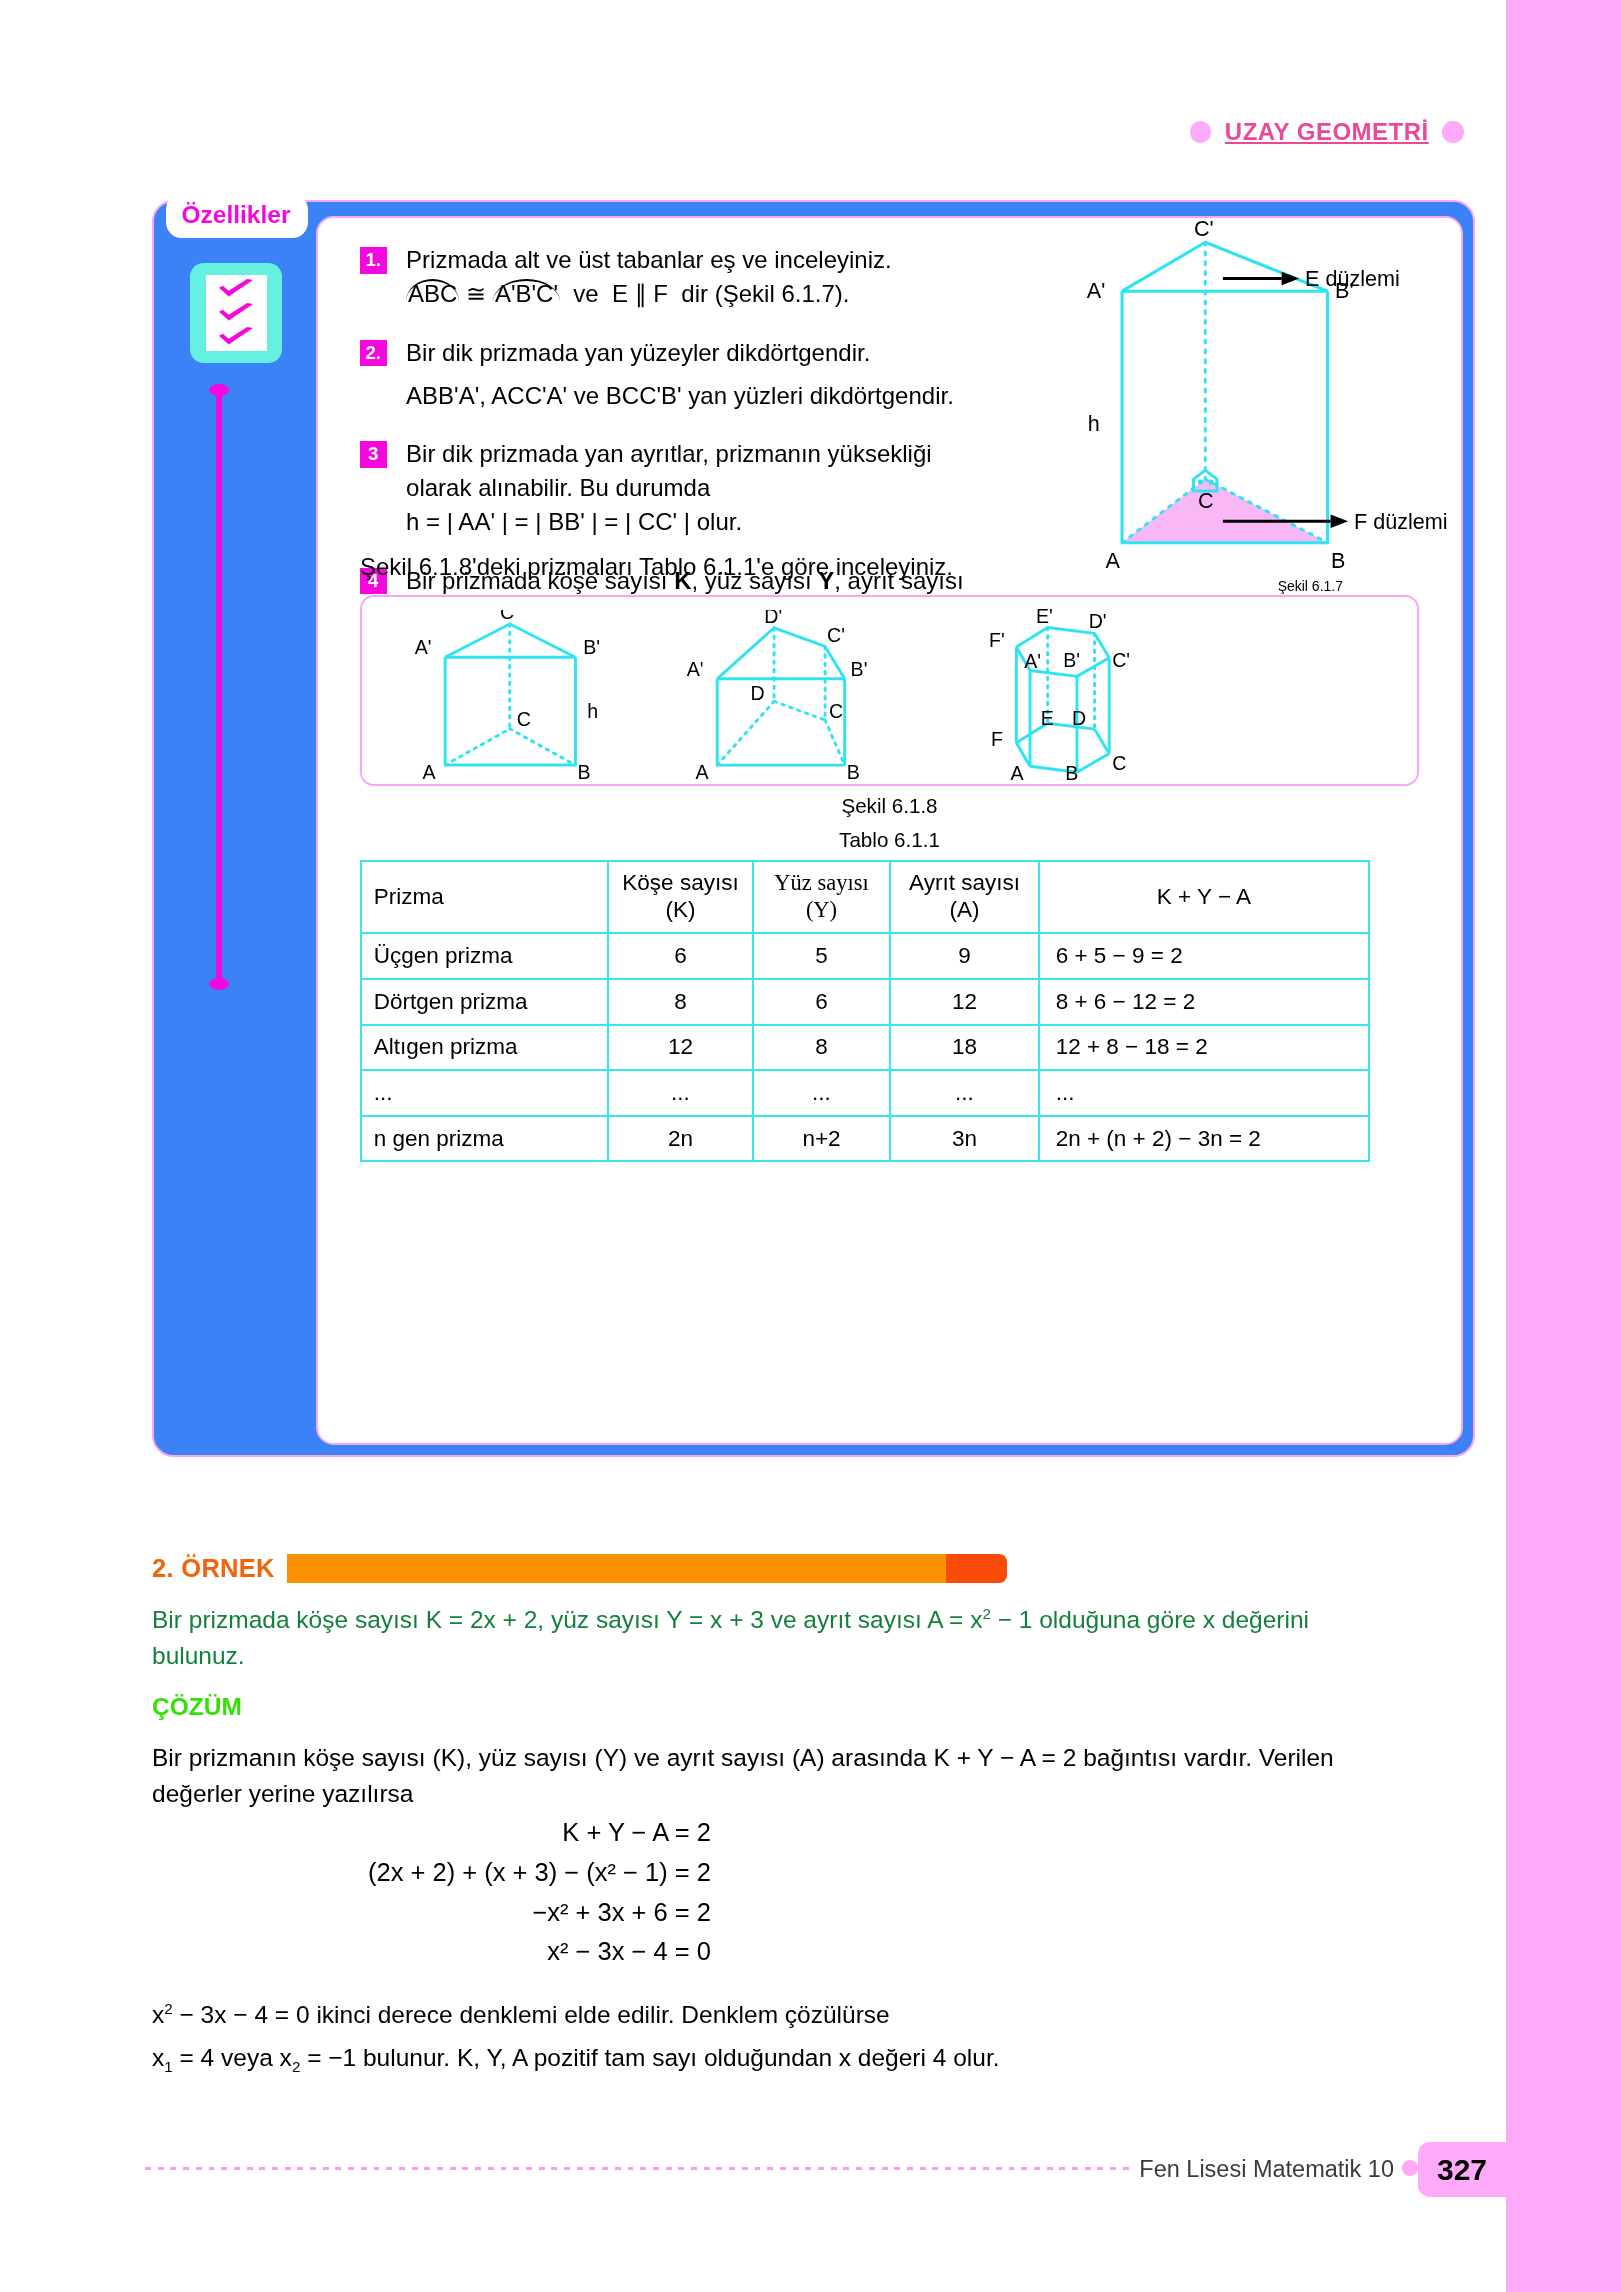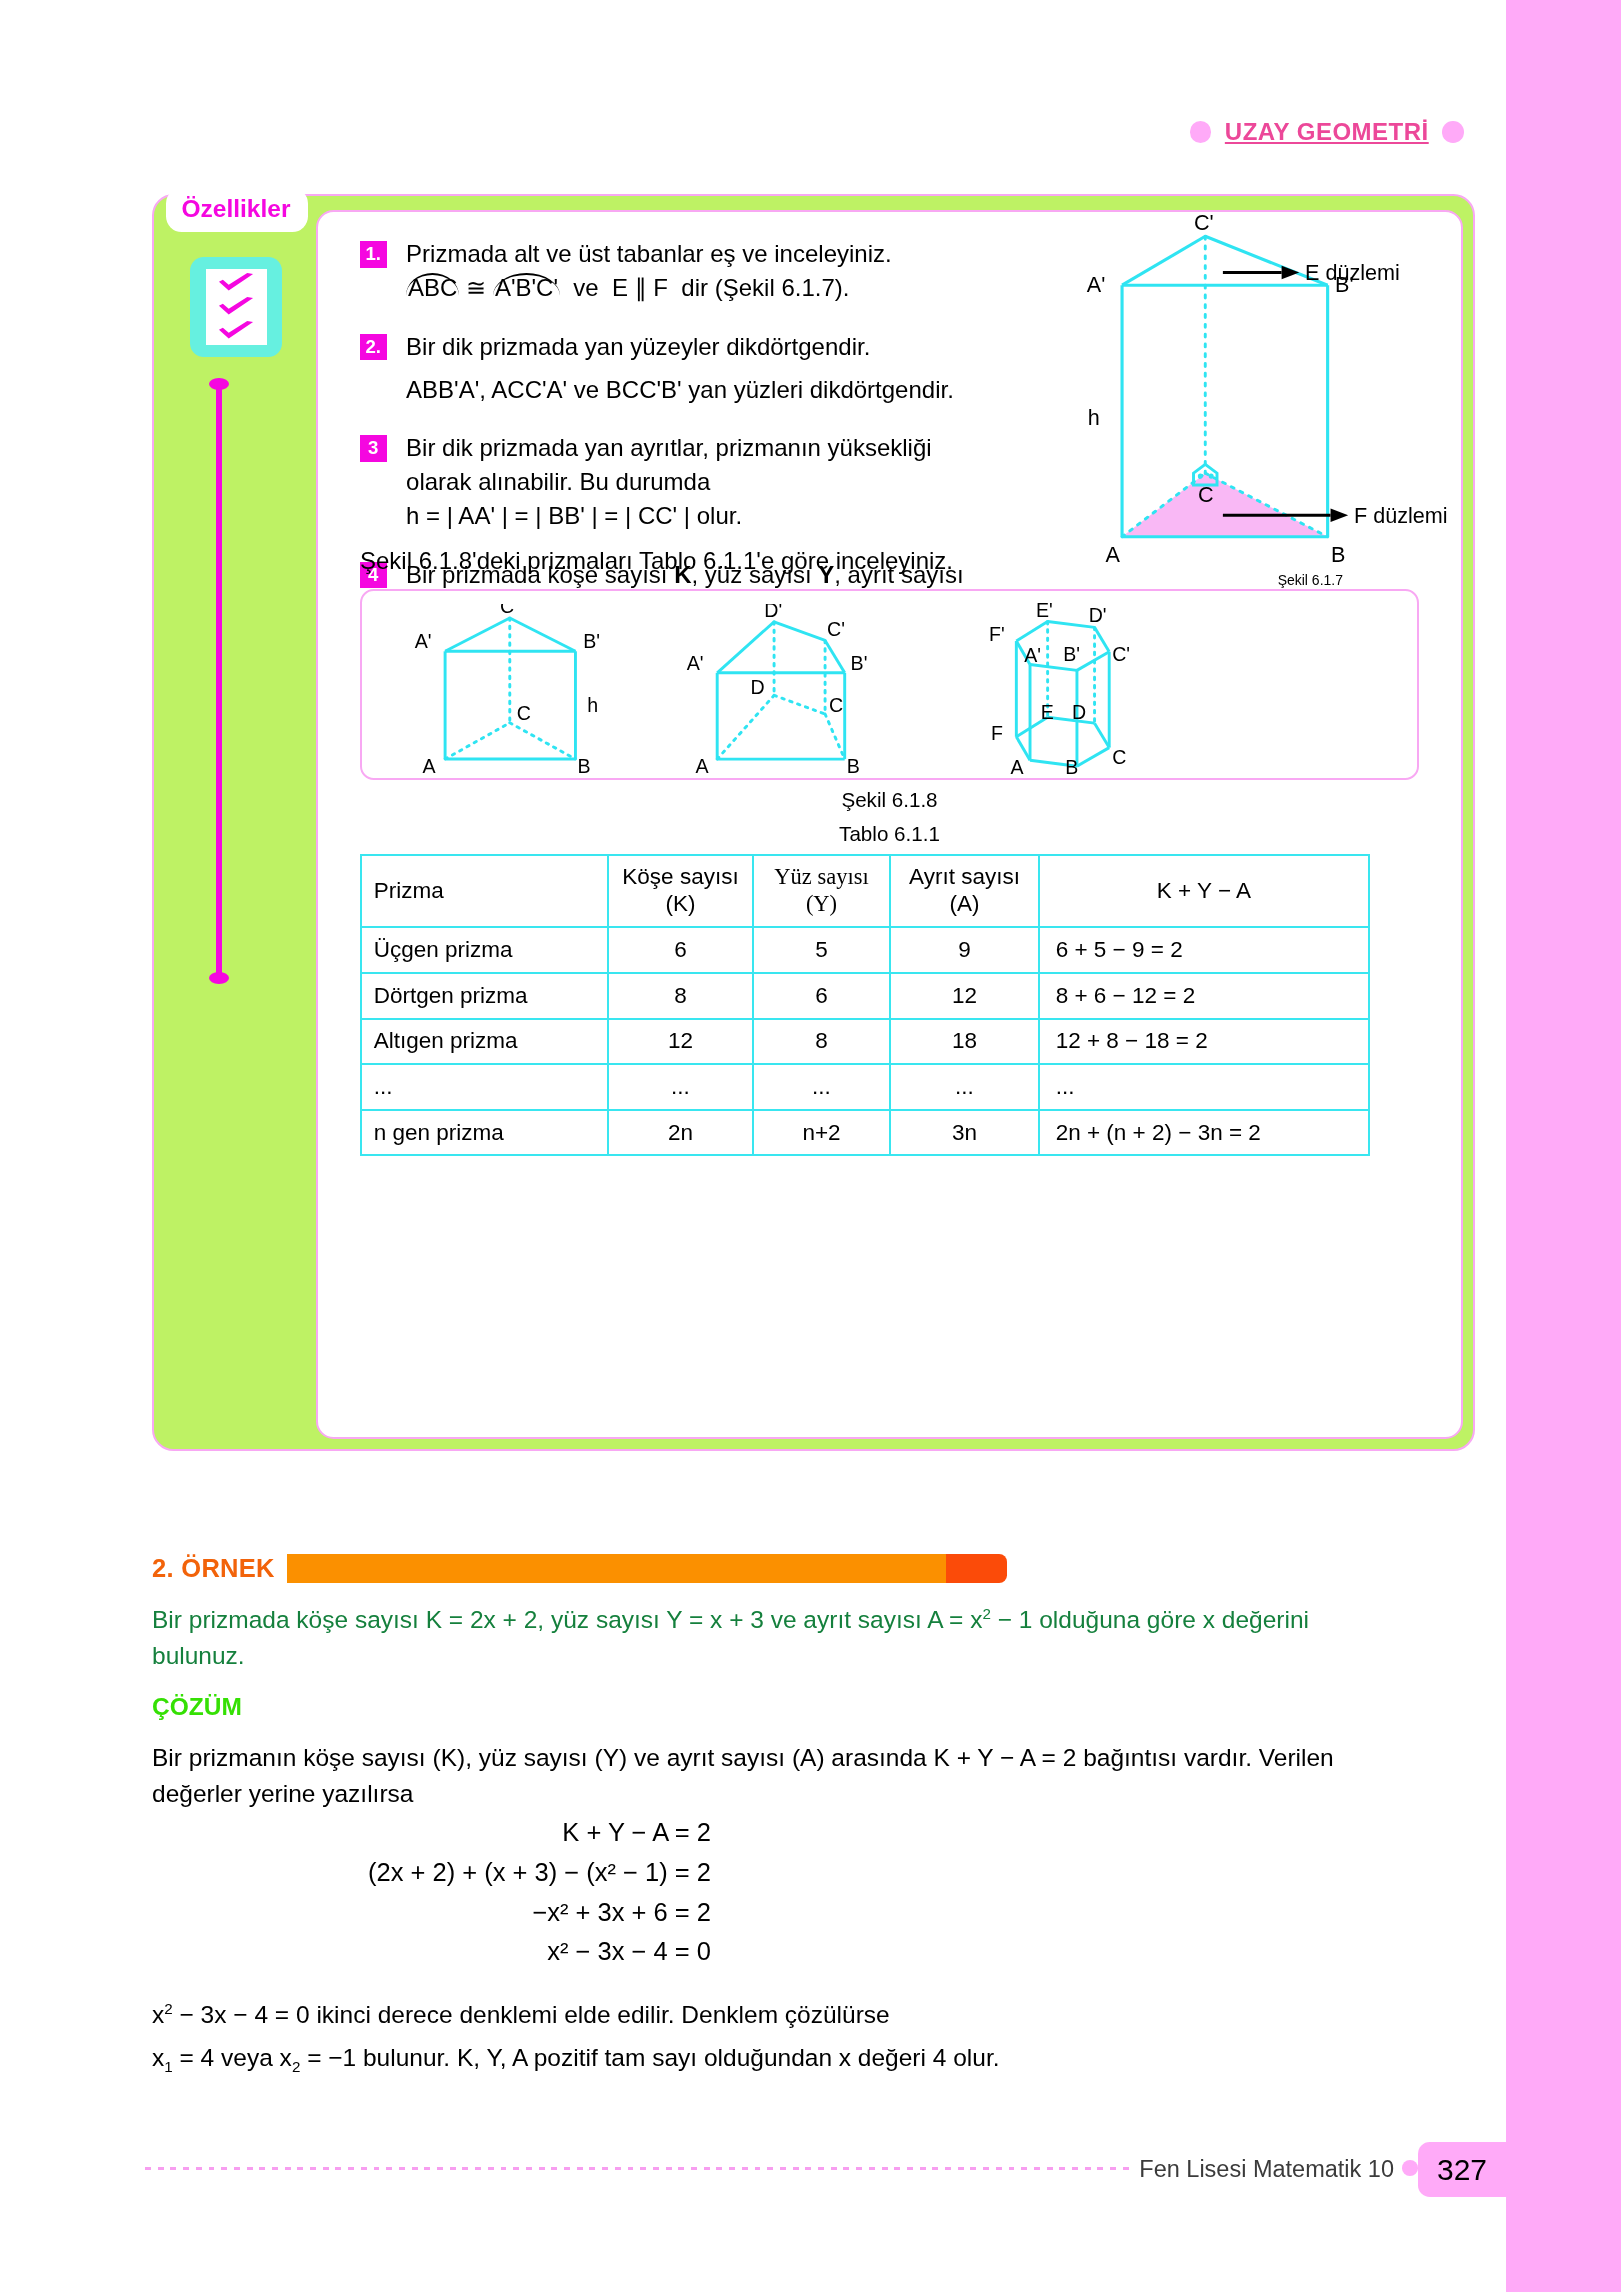--- a/index.html
+++ b/index.html
@@ -32,23 +32,23 @@
     background: #ffaaf8;
   }
   .header-title {
     font-size: 24px; font-weight: bold;
     color: #ec4899; letter-spacing: 0.5px; text-decoration: underline;
   }
 
   
   .props-panel {
     position: absolute;
-    left: 152px; top: 194px;
+    left: 152px; top: 200px;
     width: 1323px; height: 1257px;
-    background: #bef264;
+    background: #3b82f6;
     border: 2px solid #f8a8f3;
     border-radius: 21.6px;
   }
   .props-inner {
     position: absolute;
     left: 162px; top: 13.7px;
     width: 1147px; height: 1229px;
     background: #ffffff;
     border: 2px solid #f8a8f3;
     border-radius: 17.6px;
@@ -251,21 +251,21 @@
     width: 15.7px; height: 15.7px; border-radius: 50%;
     background: #ffaaf8;
   }
   .page-num-box {
     position: absolute;
     right: 115px; bottom: 96px;
     width: 88px; height: 55px;
     background: #ffaaf8;
     border-radius: 11.8px 0 0 11.8px;
     display: flex; align-items: center; justify-content: center;
-    font-size: 30px; font-weight: normal; color: #000;
+    font-size: 30px; font-weight: bold; color: #000;
   }
 
   sup { font-size: 0.62em; vertical-align: super; }
   sub { font-size: 0.62em; vertical-align: sub; }
 </style>
 </head>
 <body>
 
 <div class="edge-strip"></div>
 

